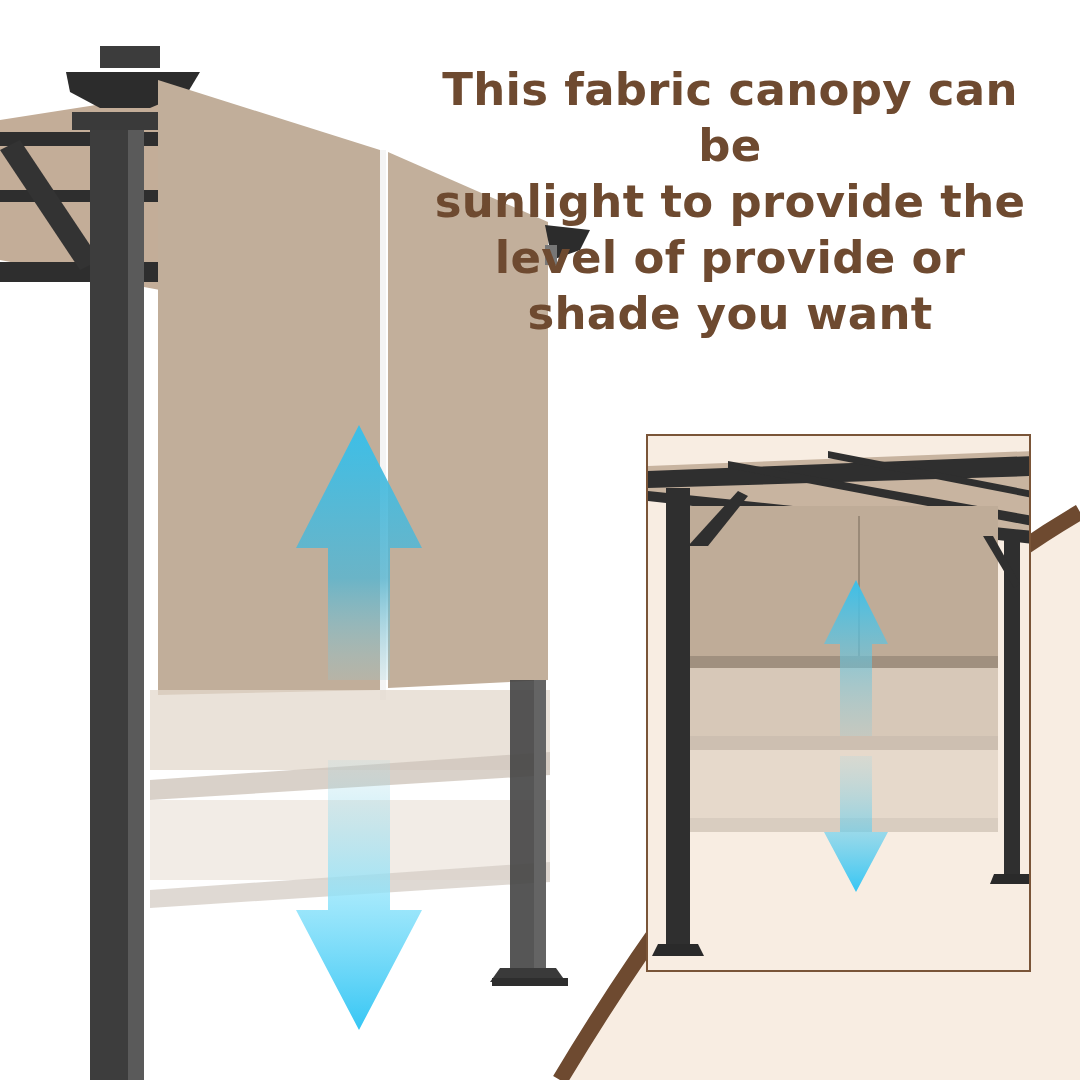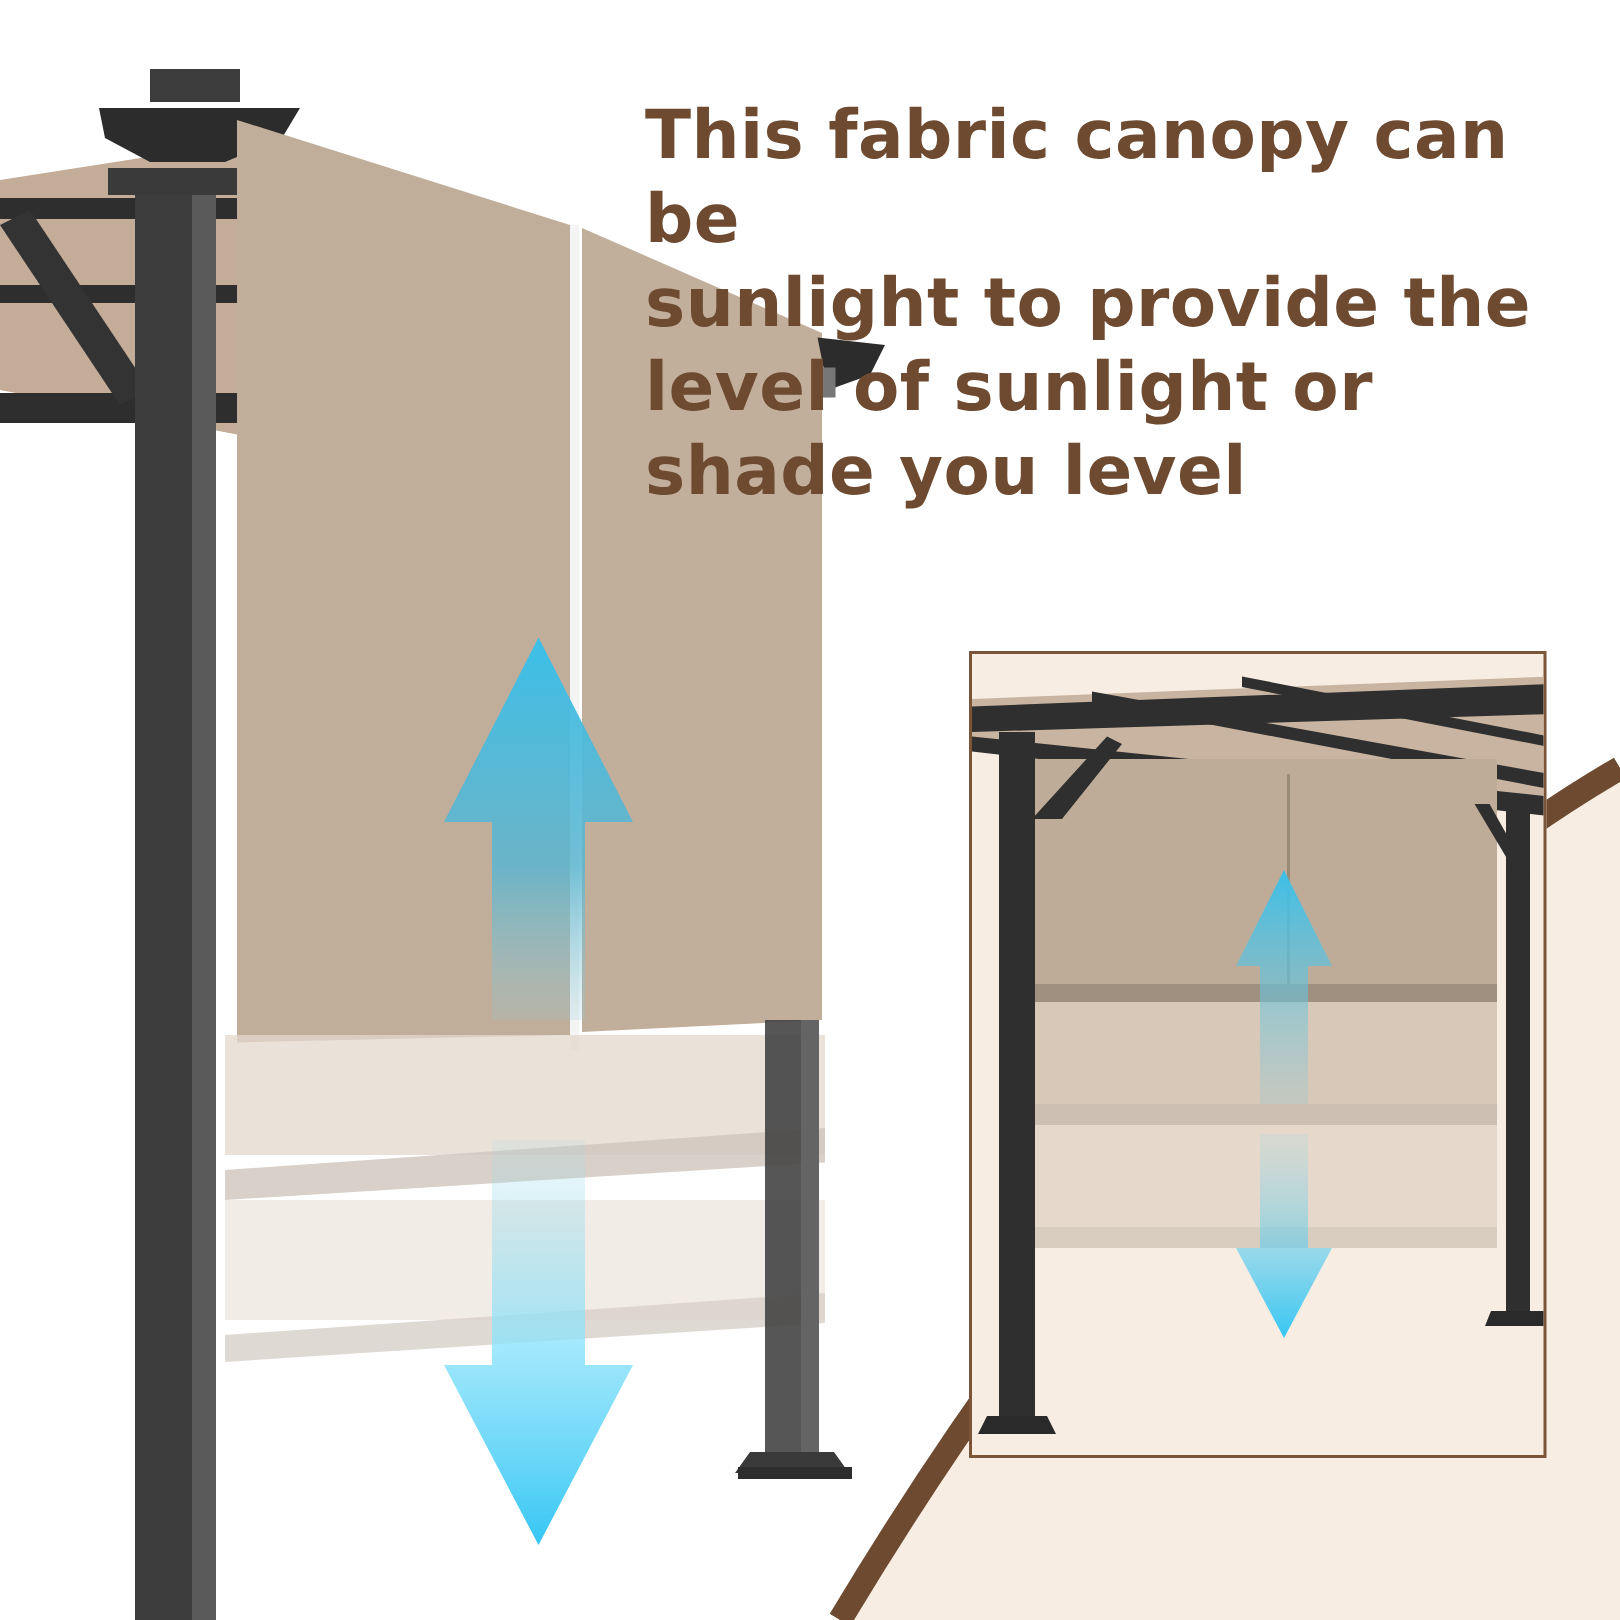--- a/index.html
+++ b/index.html
@@ -1,18 +1,18 @@
 <!DOCTYPE html>
 <html><head>
 <meta charset="utf-8">
 <style>
   html,body{margin:0;padding:0;}
   body{width:1080px;height:1080px;position:relative;overflow:hidden;background:#ffffff;font-family:"Liberation Sans","DejaVu Sans",sans-serif;}
   .stage{position:absolute;left:0;top:0;width:1080px;height:1080px;}
-  .headline{position:absolute;right:50px;top:62px;width:600px;text-align:left;color:#6e4a30;font-weight:bold;font-size:45px;line-height:56px;letter-spacing:0.3px;font-family:"DejaVu Sans","Liberation Sans",sans-serif;}
+  .headline{position:absolute;right:50px;top:62px;width:600px;text-align:center;color:#6e4a30;font-weight:bold;font-size:45px;line-height:56px;letter-spacing:0.3px;font-family:"DejaVu Sans","Liberation Sans",sans-serif;}
   .headline span{display:block;}
   .inset{position:absolute;left:646px;top:434px;width:385px;height:538px;border:2px solid #7a5538;background:#f8ede2;overflow:hidden;box-sizing:border-box;}
   svg{position:absolute;left:0;top:0;}
 </style>
 </head>
 <body>
 
 <div class="stage">
 
   <svg width="1080" height="1080" viewBox="0 0 1080 1080">
@@ -107,16 +107,16 @@
       <g>
         <polygon points="208,144 240,208 224,208 224,300 192,300 192,208 176,208" fill="url(#iUp)"></polygon>
         <polygon points="192,320 224,320 224,396 240,396 208,456 176,396 192,396" fill="url(#iDown)"></polygon>
       </g>
     </svg>
   </div>
 
   <div class="headline">
     <span>This fabric canopy can be</span>
     <span>sunlight to provide the</span>
-    <span>level of sunlight or</span>
-    <span>shade you level</span>
+    <span>level of provide or</span>
+    <span>shade you want</span>
   </div>
 </div>
 
 </body></html>

